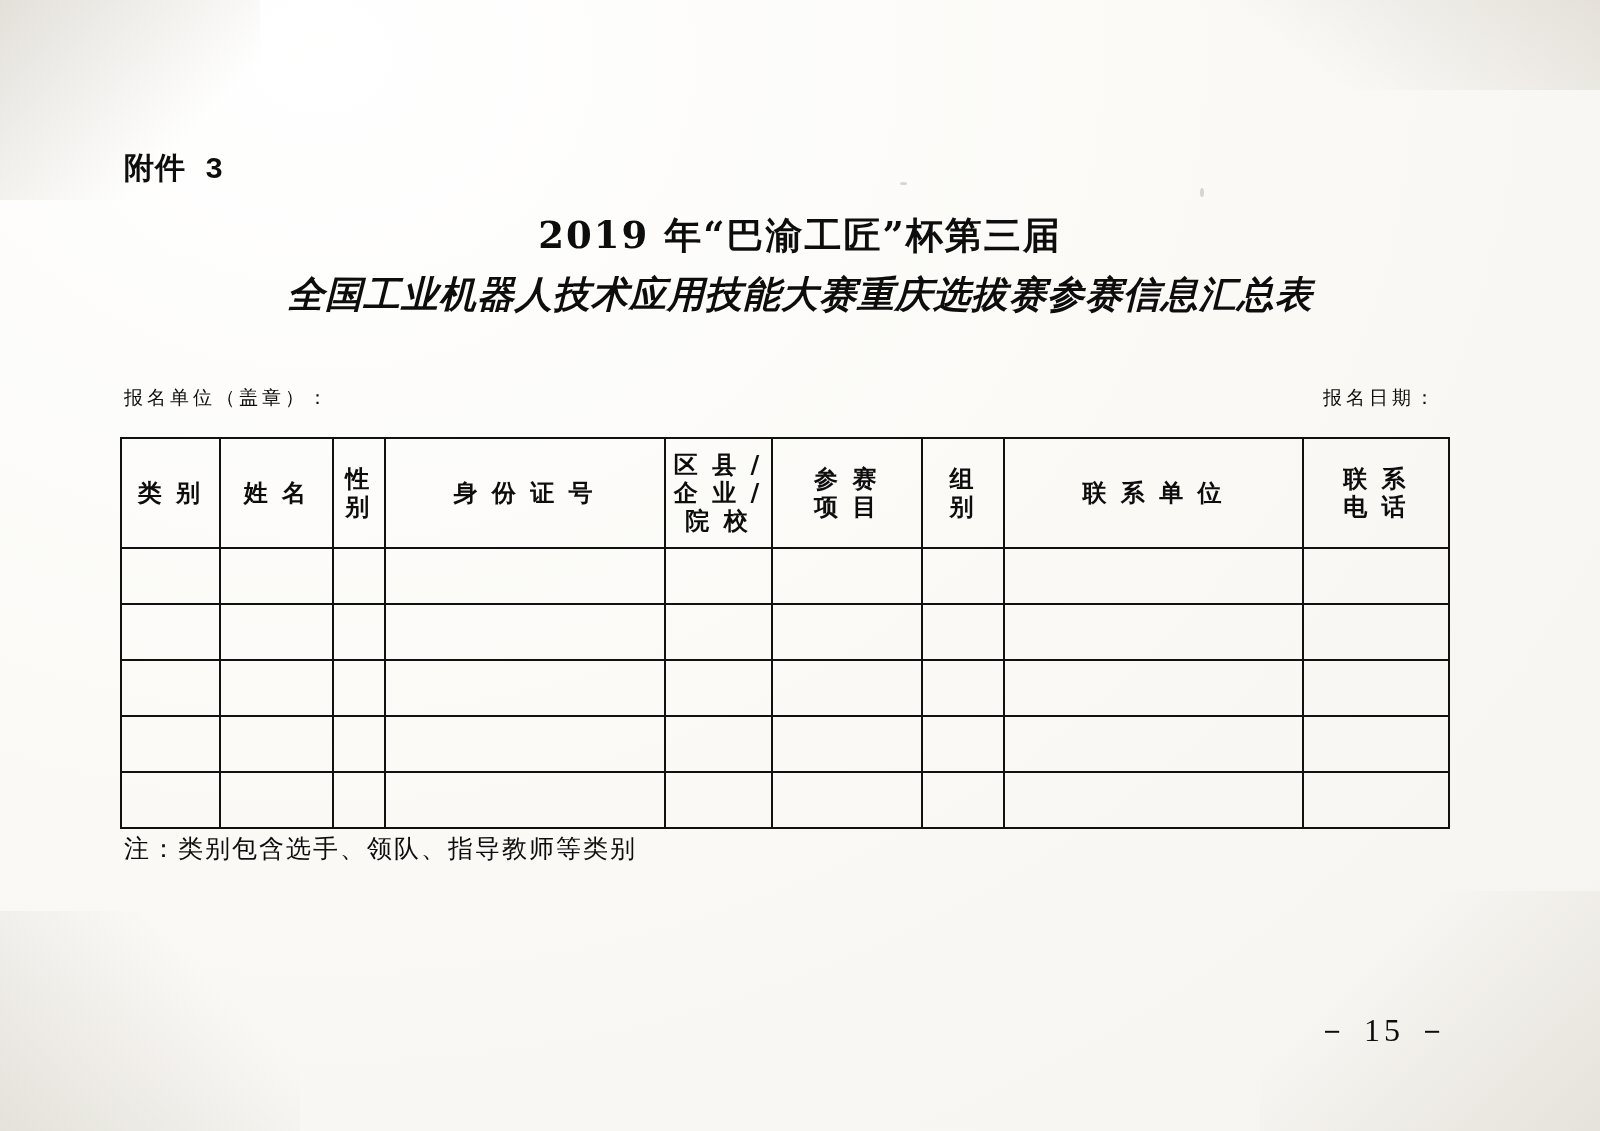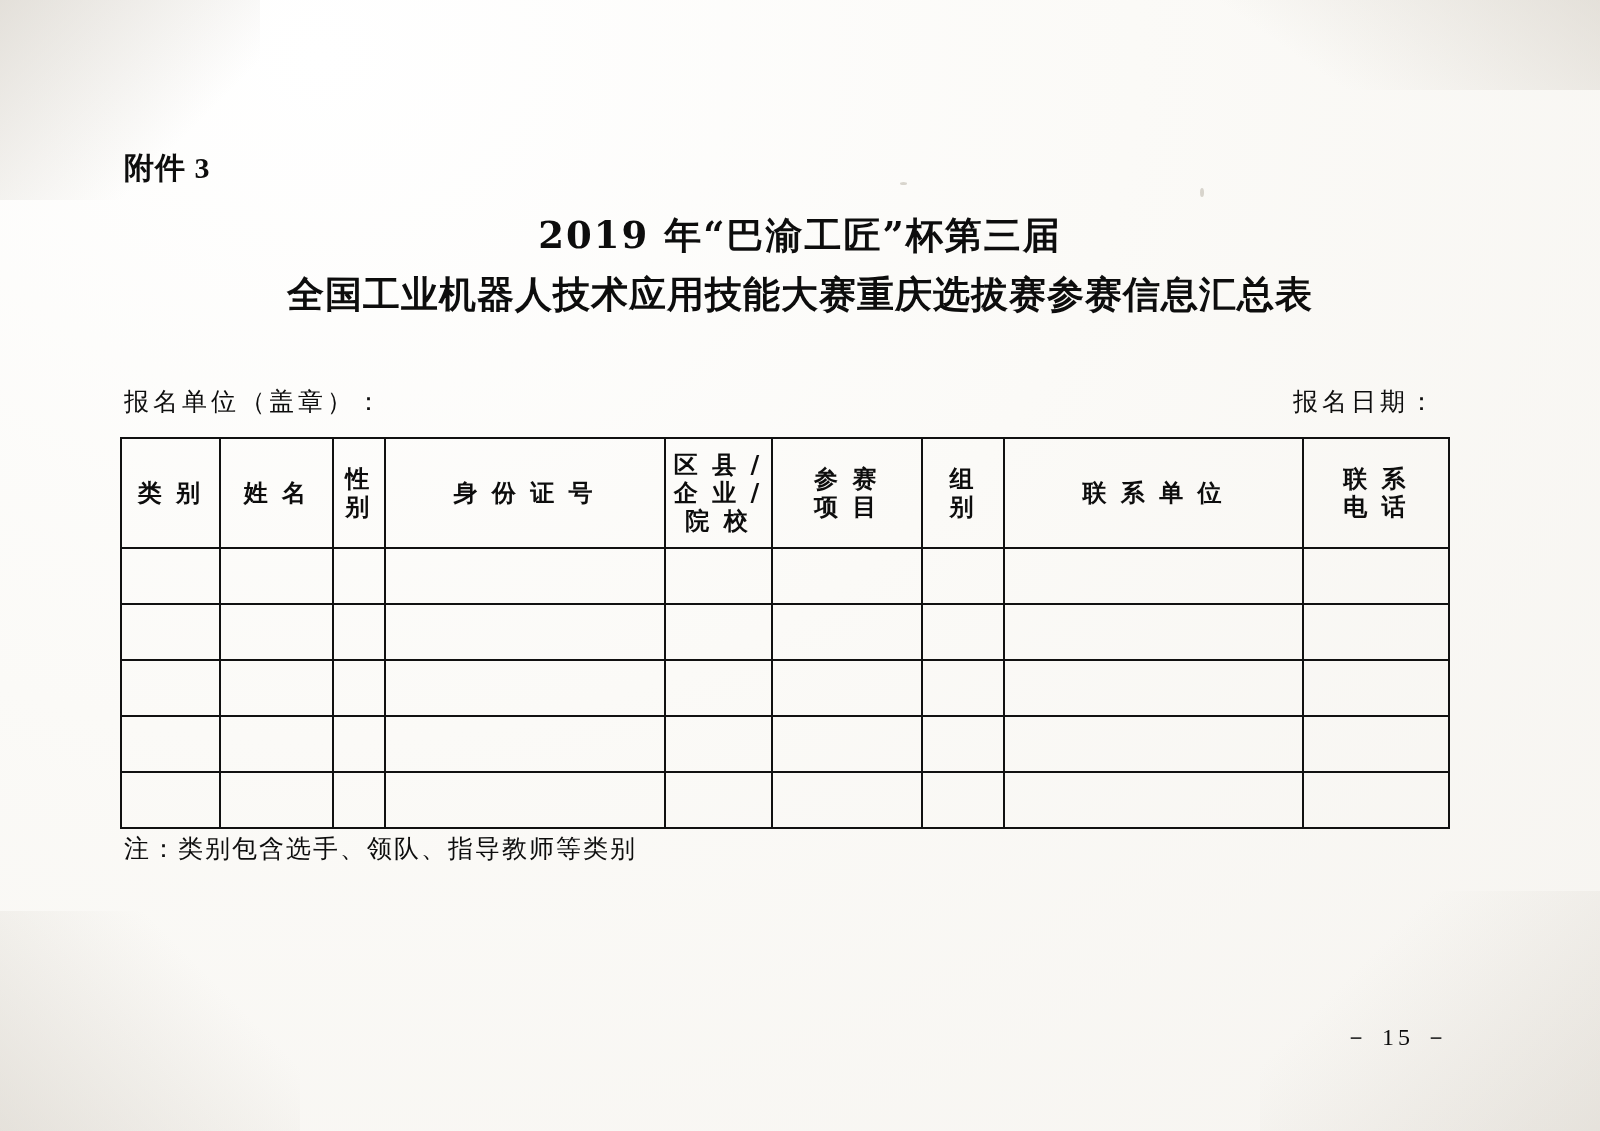--- a/index.html
+++ b/index.html
@@ -51,21 +51,21 @@
     pointer-events: none;
   }
 
   .attachment-label {
     position: absolute;
     left: 124px;
     top: 148px;
     font-size: 30px;
     font-weight: 700;
     letter-spacing: 1px;
-    font-family: Liberation Serif, serif;
+    font-family: Liberation Mono, monospace;
   }
 
   .title-block {
     position: absolute;
     left: 0;
     right: 0;
     top: 206px;
     text-align: center;
     margin-top: 6px;
   }
@@ -76,31 +76,32 @@
     line-height: 1.25;
     font-family: "DejaVu Serif", "Liberation Serif", serif;
   }
   .title-line-2 {
     font-size: 37px;
     font-weight: 700;
     letter-spacing: 1px;
     line-height: 1.3;
     margin-top: 12px;
     font-family: "DejaVu Serif", "Liberation Serif", serif;
+    font-style: italic;
   }
 
   .meta-row {
     position: absolute;
     left: 124px;
     right: 150px;
     top: 385px;
     display: flex;
     justify-content: space-between;
     align-items: center;
-    font-size: 25px;
+    font-size: 19px;
     letter-spacing: 4px;
     font-family: "Liberation Serif", "DejaVu Serif", serif;
   }
   .meta-left { white-space: nowrap; }
   .meta-right { white-space: nowrap; margin-right: 12px; }
 
   .table-wrap {
     position: absolute;
     left: 120px;
     top: 437px;
@@ -151,21 +152,21 @@
     top: 832px;
     font-size: 25px;
     letter-spacing: 2px;
     font-family: Liberation Serif, serif;
   }
 
   .page-number {
     position: absolute;
     right: 148px;
     bottom: 78px;
-    font-size: 24px;
+    font-size: 32px;
     letter-spacing: 4px;
     font-family: "Liberation Serif", "DejaVu Serif", serif;
   }
 
   .speck {
     position: absolute;
     background: #c9c4bb;
     border-radius: 50%;
     opacity: 0.7;
     pointer-events: none;

